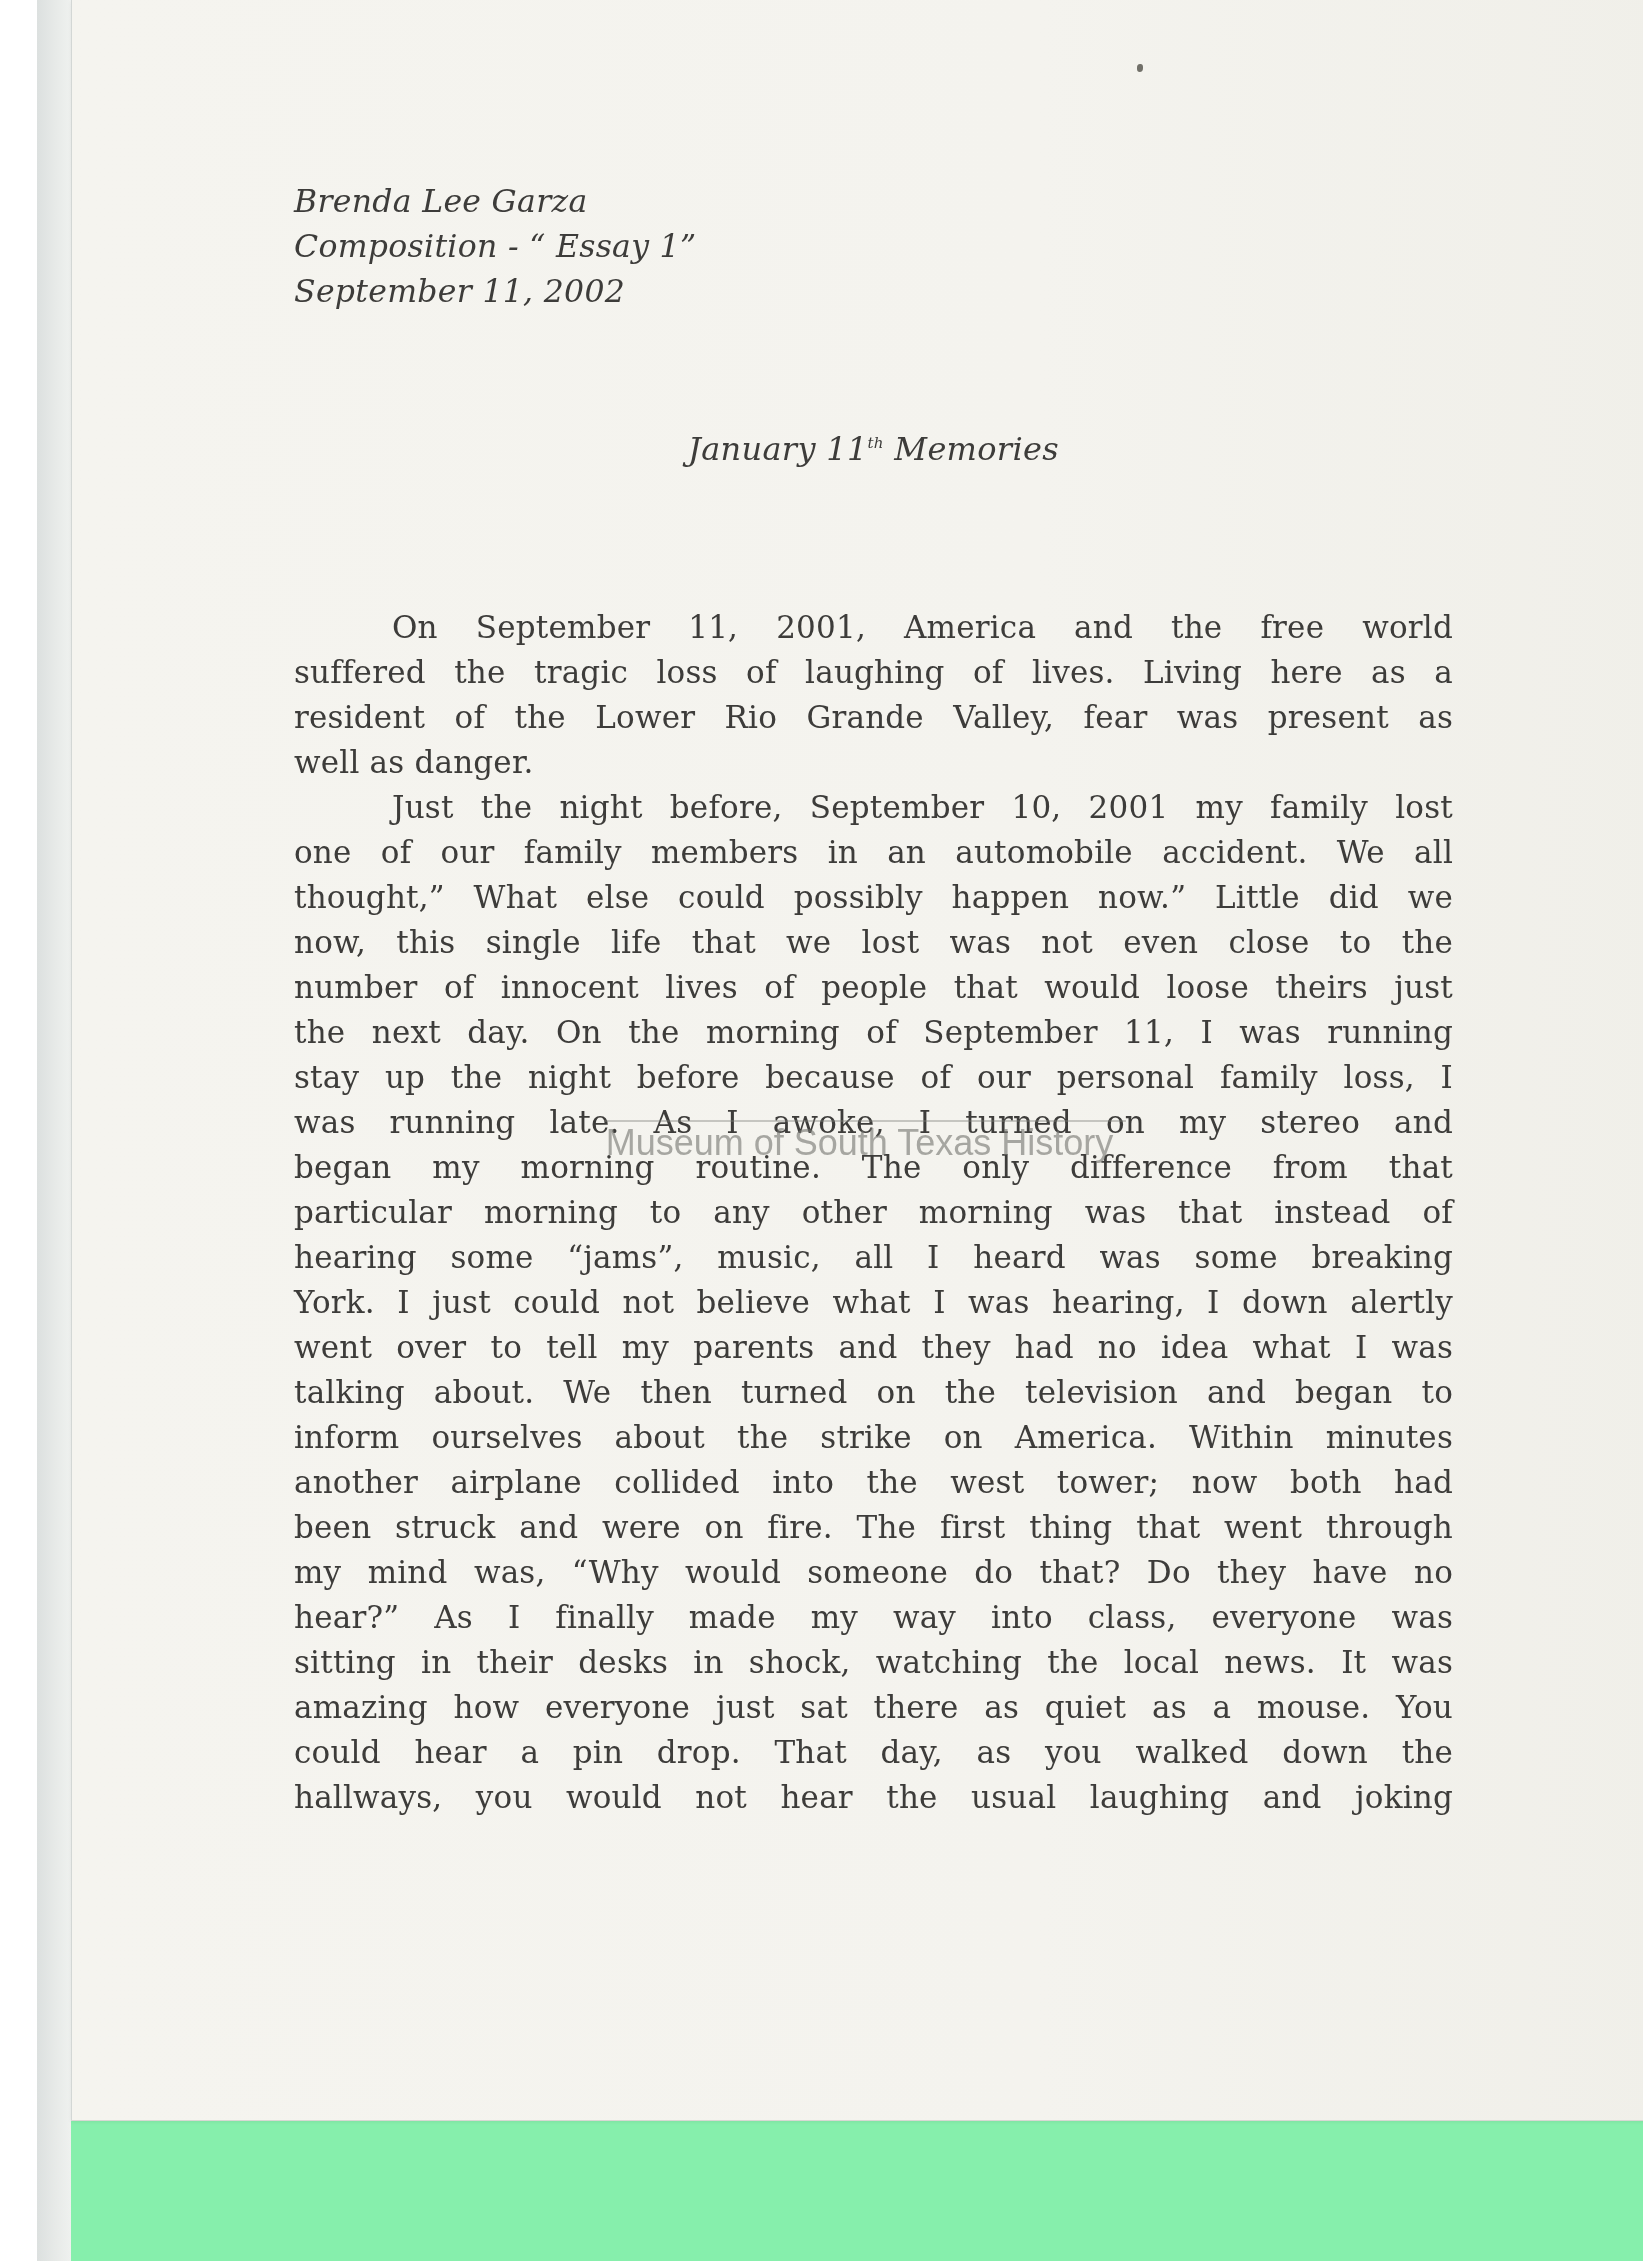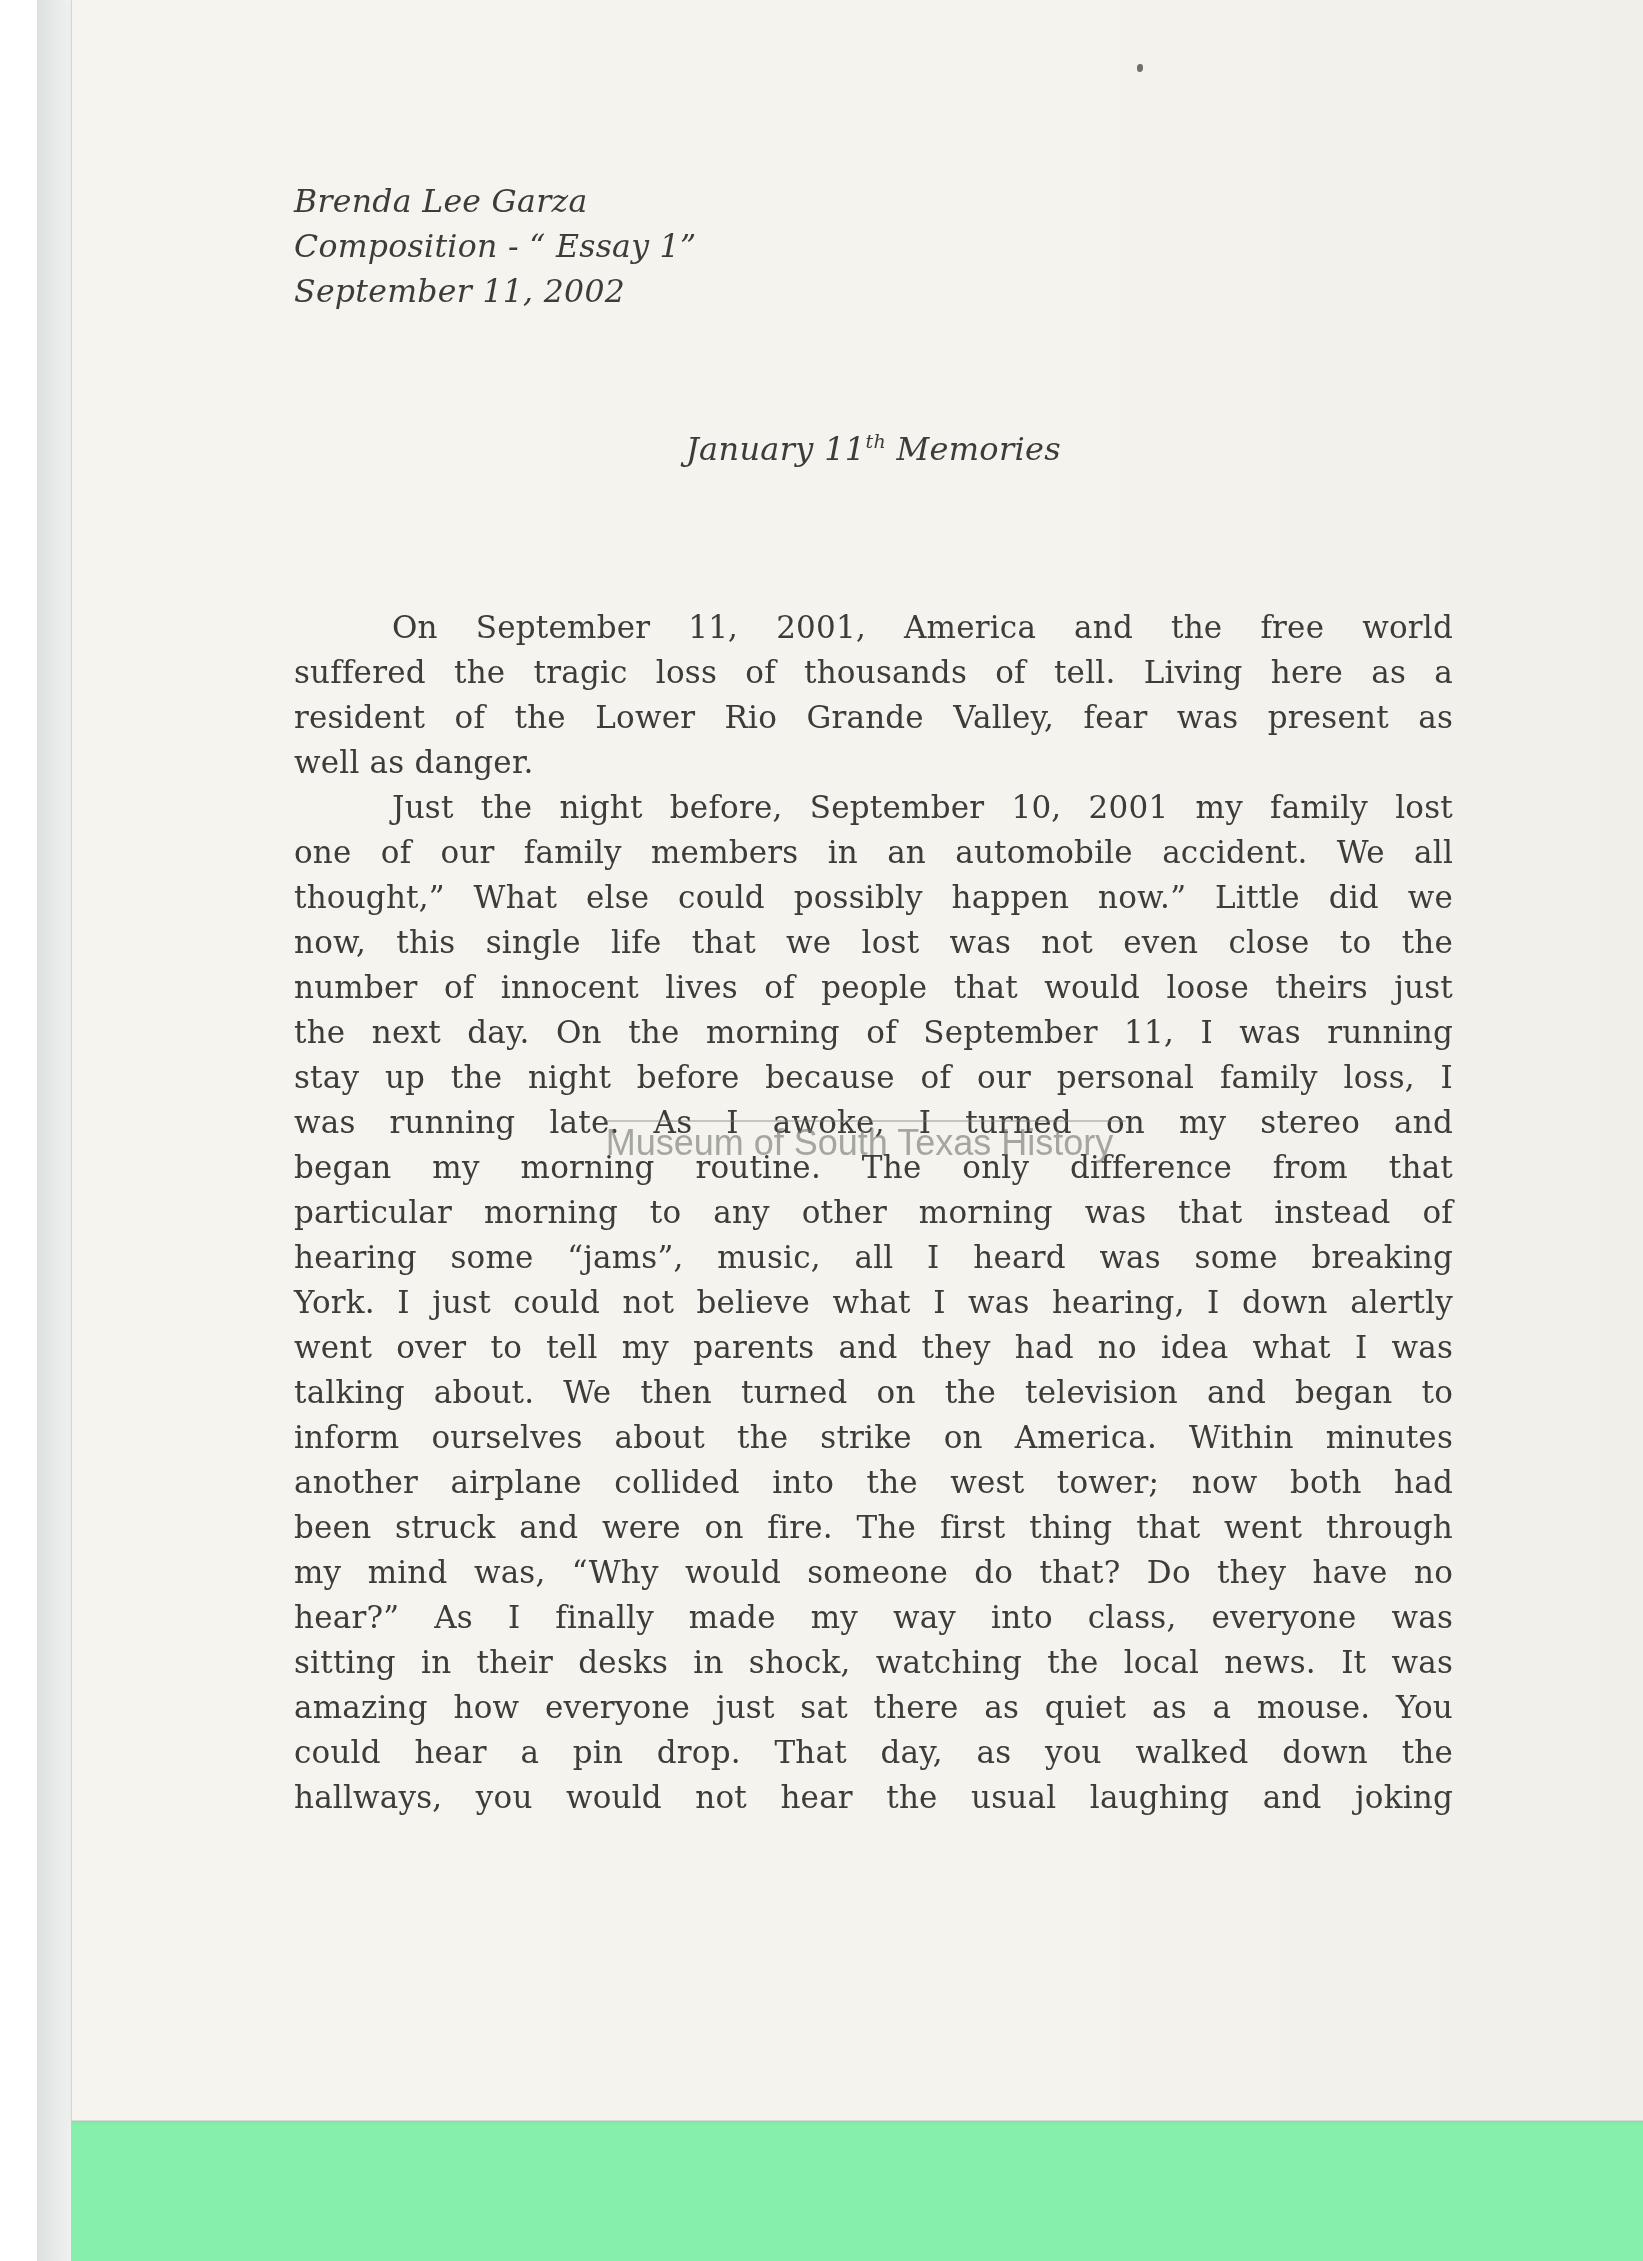--- a/index.html
+++ b/index.html
@@ -43,21 +43,21 @@
     position: absolute;
     left: 257px; top: 430px;
     width: 1159px;
     text-align: center;
     font-style: italic;
     font-size: 32px;
     color: #3d3c3a;
     letter-spacing: 0.3px;
   }
   .essay-title sup {
-    font-size: 19px;
+    font-size: 15px;
     vertical-align: super;
     line-height: 0;
   }
   .essay-body {
     position: absolute;
     left: 257px; top: 605px;
     width: 1159px;
     font-size: 31px;
     color: #3d3c3a;
     letter-spacing: 0.2px;
@@ -114,21 +114,21 @@
     <div>September 11, 2002</div>
   </div>
 
   <div class="essay-title">
     <span>January 11</span><sup>th</sup><span> Memories</span>
   </div>
 
   <div class="essay-body">
 
     <div class="line indent">On September 11, 2001, America and the free world</div>
-    <div class="line">suffered the tragic loss of thousands of tell.  Living here as a</div>
+    <div class="line">suffered the tragic loss of laughing of lives.  Living here as a</div>
     <div class="line">resident of the Lower Rio Grande Valley, fear was present as</div>
     <div class="line para-end">well as danger.</div>
 
     <div class="line indent">Just the night before, September 10, 2001 my family lost</div>
     <div class="line">one of our family members in an automobile accident.  We all</div>
     <div class="line">thought,” What else could possibly happen now.”  Little did we</div>
     <div class="line">now, this single life that we lost was not even close to the</div>
     <div class="line">number of innocent lives of people that would loose theirs just</div>
     <div class="line">the next day.  On the morning of September 11, I was running</div>
     <div class="line">stay up the night before because of our personal family loss, I</div>

